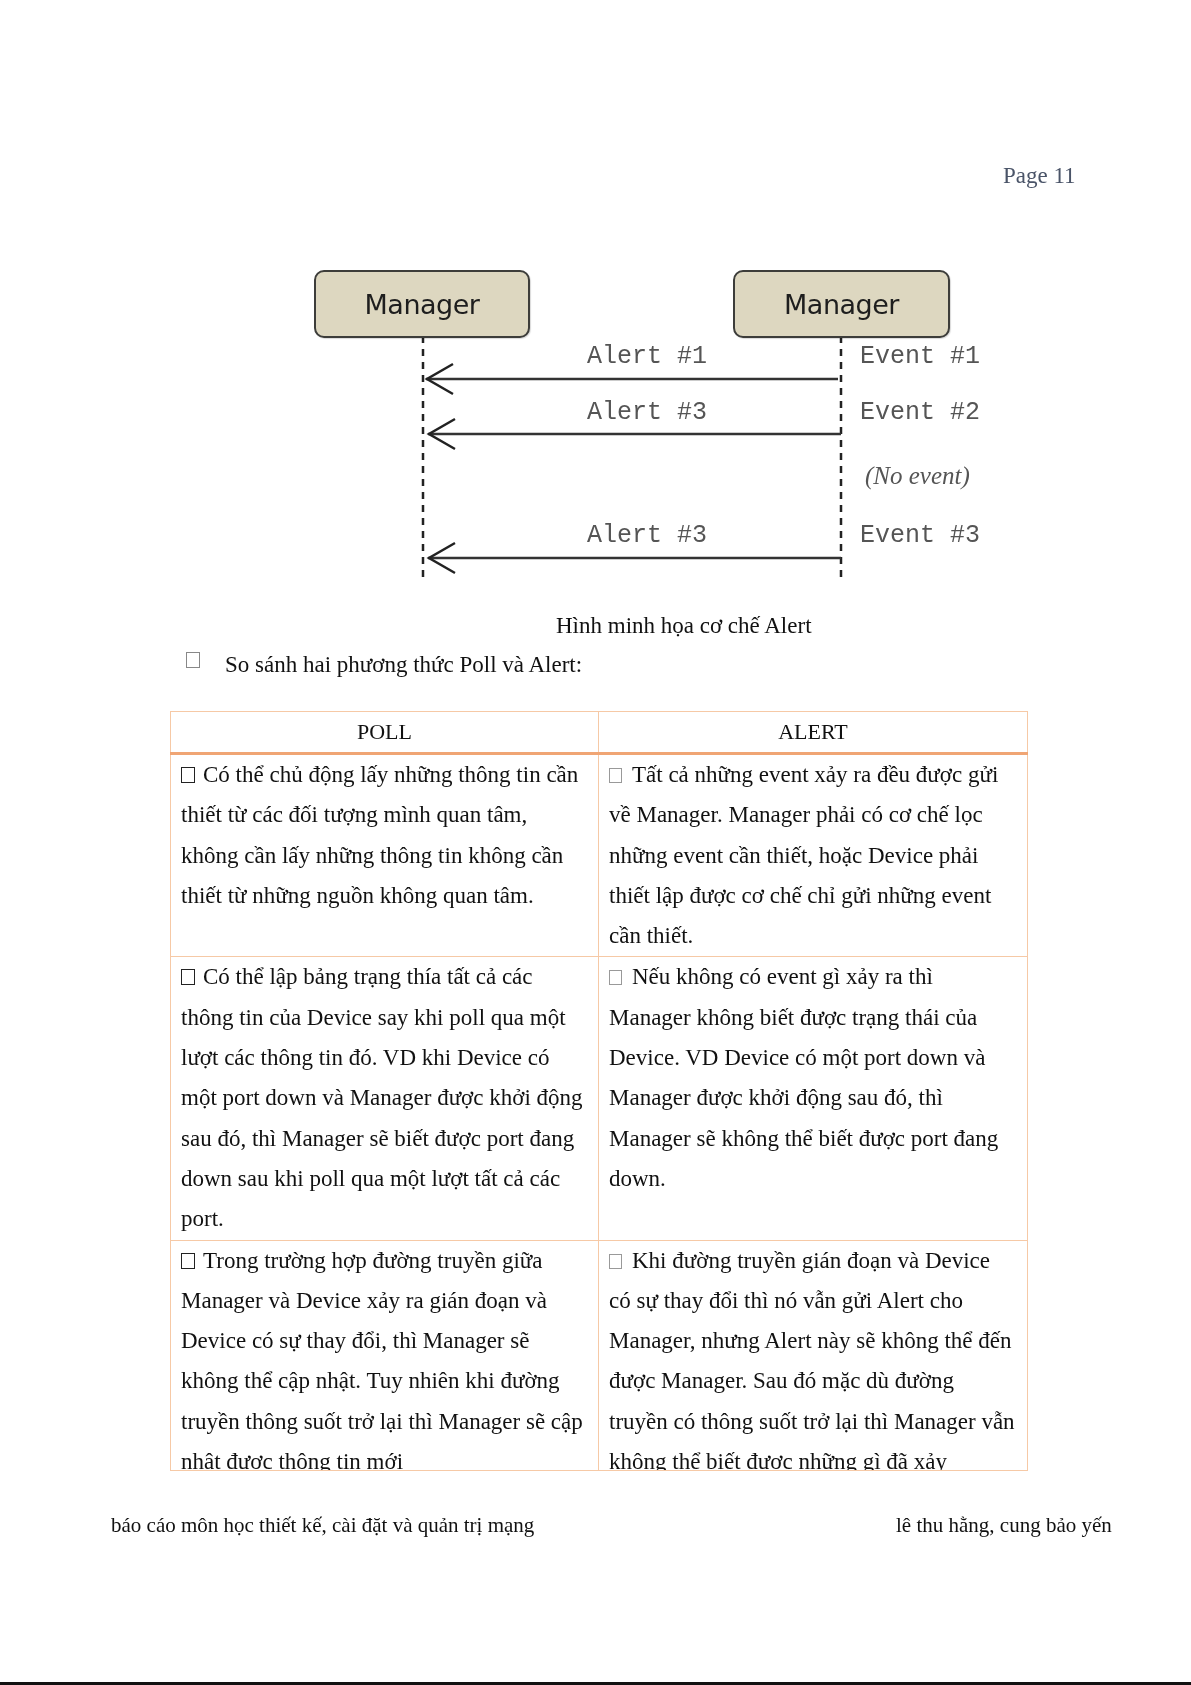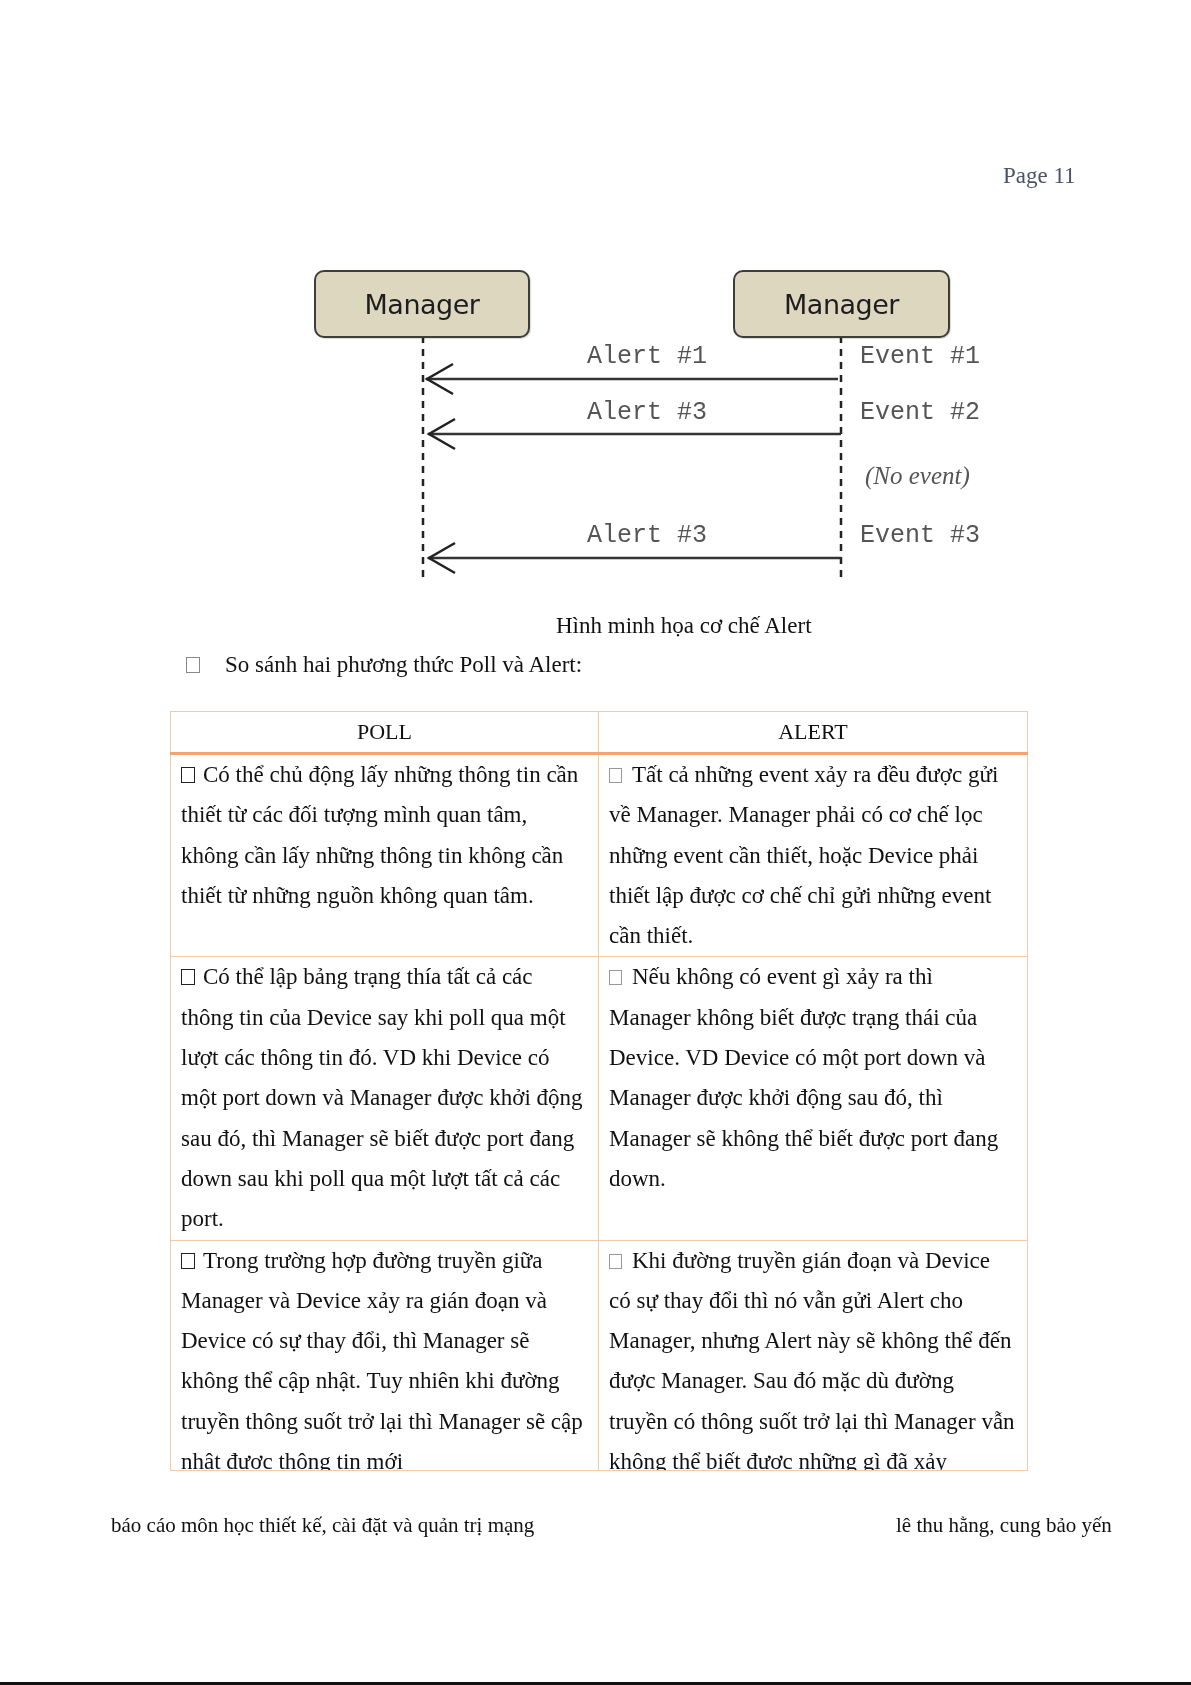--- a/index.html
+++ b/index.html
@@ -14,21 +14,21 @@
                font-family: "DejaVu Sans", sans-serif; font-size: 27px; color: #1e1e1e; letter-spacing: -0.5px;
                box-shadow: 1px 1px 1px rgba(0,0,0,0.15); margin-top: 17px; }
   .actor-manager { left: 314px; top: 253px; width: 216px; }
   .actor-device { left: 733px; top: 253px; width: 217px; }
   .mono-label { position: absolute; font-family: "Liberation Mono", "DejaVu Sans Mono", monospace; font-size: 25px; color: #555; white-space: pre; }
   .alert-label { left: 587px; }
   .event-label { left: 860px; }
   .italic { font-style: italic; }
 
   .caption { position: absolute; left: 556px; top: 613px; font-size: 23px; }
-  .bullet-line { position: absolute; left: 186px; top: 652px; font-size: 23px; display: flex; align-items: center; }
+  .bullet-line { position: absolute; left: 186px; top: 652px; font-size: 23px; display: flex; align-items: flex-start; }
   .bullet-box { display: inline-block; width: 12px; height: 14px; border: 1px solid #888; margin-right: 25px; }
 
   table.compare { position: absolute; left: 170px; top: 711px; width: 857px; border-collapse: collapse; table-layout: fixed; padding-left: 21px; }
   table.compare th, table.compare td { border: 1.5px solid #f6c9a6; vertical-align: top; }
   table.compare th { font-weight: normal; font-size: 22px; text-transform: none; height: 38px; text-align: center; vertical-align: middle;
                      border-bottom: 3px solid #f0a574; }
   table.compare td { font-size: 23px; line-height: 40.3px; padding: 0 10px; }
   col.c1 { width: 428px; } col.c2 { width: 429px; }
   .cell-bullet-dark { display: inline-block; width: 12px; height: 14px; border: 1.3px solid #222; margin-right: 8px; vertical-align: -1px; }
   .cell-bullet-light { display: inline-block; width: 11px; height: 13px; border: 1px solid #999; margin-right: 10px; vertical-align: -1px; }

